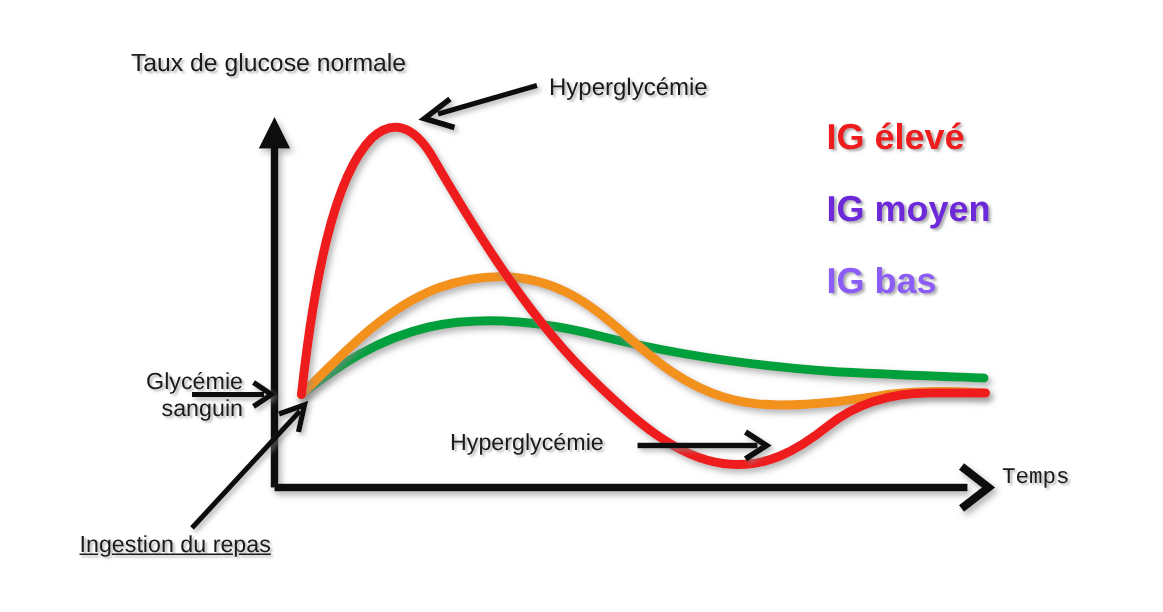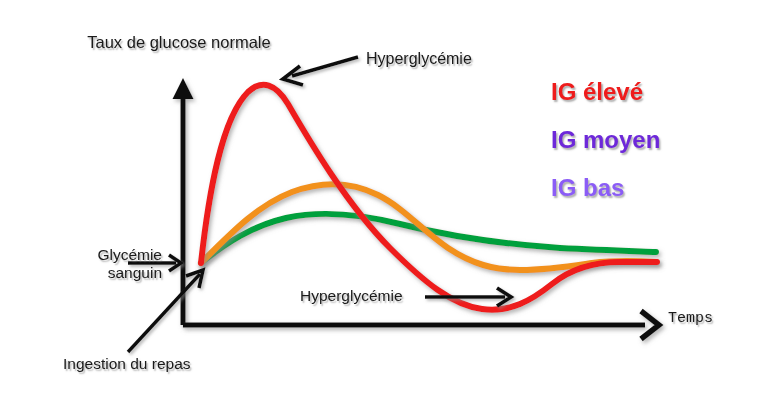--- a/index.html
+++ b/index.html
@@ -53,23 +53,24 @@
     font-size: 15.5px;
   }
   #ann-normal {
     left: 44px;
     top: 246px;
     width: 118px;
     text-align: right;
     font-size: 15.5px;
   }
   #ann-ingestion {
-    left: 63px;
+    left: 53px;
     top: 355px;
     font-size: 15.5px;
+    text-decoration: underline;
   }
   .legend-item {
     position: absolute;
     left: 551px;
     white-space: pre;
     font-size: 24px;
     font-weight: bold;
     text-shadow: 1.6px 1.6px 1.8px rgba(120,120,120,0.6);
   }
   #legend-high  { top: 78px; }

